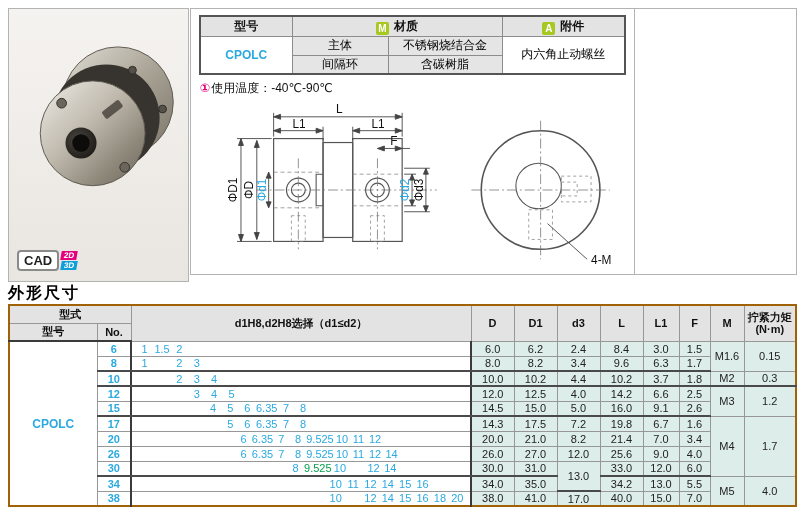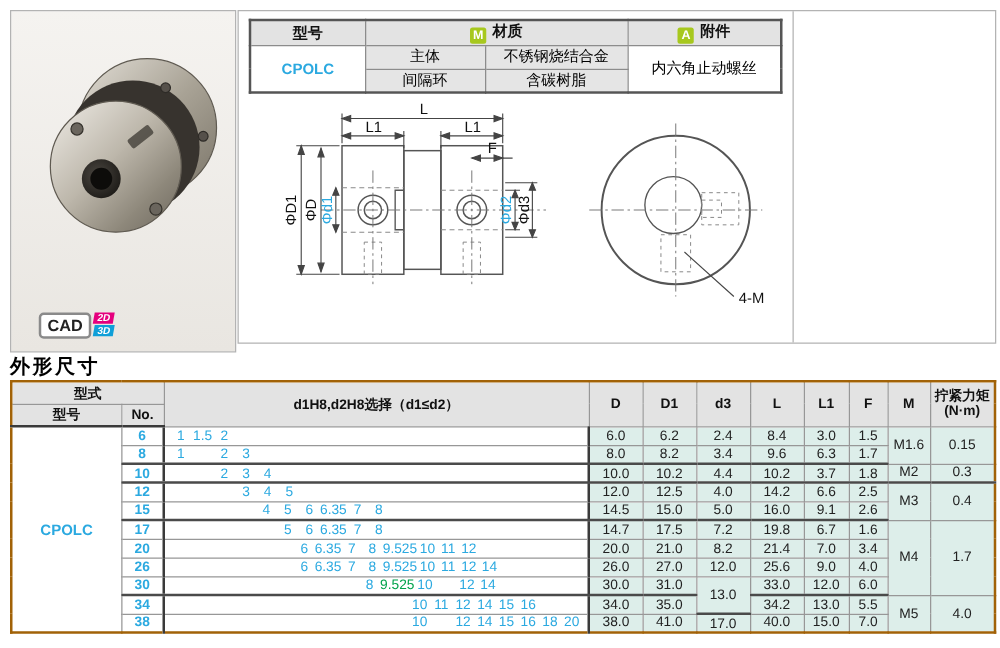--- a/index.html
+++ b/index.html
@@ -3,21 +3,21 @@
 <meta charset="utf-8">
 <style>
   * { box-sizing: border-box; margin: 0; padding: 0; }
   body { background: #fff; font-family: "Liberation Sans", "DejaVu Sans", sans-serif; }
   .page { position: relative; width: 800px; height: 518px; background: #fff; overflow: hidden; }
 
   
   .photo-box { position: absolute; left: 8px; top: 8px; width: 181px; height: 274px;
                border: 1px solid #b3b3b3; background: linear-gradient(#f5f3f0, #e9e6e1); }
   .photo-box svg { display: block; margin: 10px auto 0; }
-  .cad-badge { position: absolute; left: 22px; bottom: 10px; display: flex; }
+  .cad-badge { position: absolute; left: 8px; bottom: 10px; display: flex; align-items: center; }
   .cad-label { border: 2px solid #8a8a8a; border-radius: 4px; background: #fff; color: #222;
                font-weight: bold; font-size: 13px; padding: 0 5px; line-height: 17px; }
   .cad-mini { display: flex; flex-direction: column; margin-left: 2px; }
   .mini-2d, .mini-3d { color: #fff; font-size: 8px; font-weight: bold; line-height: 9px;
                        padding: 0 3px; transform: skewX(-10deg); }
   .mini-2d { background: #e5007e; }
   .mini-3d { background: #0f9fd8; margin-top: 1px; }
 
   .main-box { position: absolute; left: 190px; top: 8px; width: 607px; height: 267px;
               border: 1px solid #b3b3b3; background: #fff; display: flex; }
@@ -139,20 +139,23 @@
           <td class="mint">不锈钢烧结合金</td>
           <td rowspan="2" class="acc">内六角止动螺丝</td>
         </tr>
         <tr>
           <td class="mint">间隔环</td>
           <td class="mint">含碳树脂</td>
         </tr>
       </tbody>
         </table>
 
+      <div class="temp-note">
+        <span class="temp-icon">①</span><span>使用温度：-40℃-90℃</span>
+      </div>
 
       
       <svg class="drawing" width="436" height="178" viewBox="0 0 440 180">
         <g stroke="#555" stroke-width="1.2" fill="none">
           <rect x="75" y="38" width="50" height="104"></rect>
           <rect x="155" y="38" width="50" height="104"></rect>
           <rect x="125" y="42" width="30" height="96"></rect>
           <path d="M125 74 h-7 v32 h7" stroke-width="1.1"></path>
           <circle cx="100" cy="90" r="12"></circle>
             <circle cx="100" cy="90" r="7"></circle>
@@ -328,21 +331,21 @@
                 <span style="grid-column: 6;">5</span>
               </div>
             </td>
             <td>12.0</td>
             <td>12.5</td>
             <td>4.0</td>
             <td>14.2</td>
             <td>6.6</td>
             <td>2.5</td>
             <td class="m-cell" rowspan="2">M3</td>
-            <td class="tq-cell" rowspan="2">0.4</td>
+            <td class="tq-cell" rowspan="2">1.2</td>
           </tr>
           <tr class="group-end">
             <td class="no-cell">15</td>
             <td class="sel-cell">
               <div class="sel-grid">
                 <span style="grid-column: 5;">4</span>
                 <span style="grid-column: 6;">5</span>
                 <span style="grid-column: 7;">6</span>
                 <span style="grid-column: 8;">6.35</span>
                 <span style="grid-column: 9;">7</span>
@@ -360,21 +363,21 @@
             <td class="no-cell">17</td>
             <td class="sel-cell">
               <div class="sel-grid">
                 <span style="grid-column: 6;">5</span>
                 <span style="grid-column: 7;">6</span>
                 <span style="grid-column: 8;">6.35</span>
                 <span style="grid-column: 9;">7</span>
                 <span style="grid-column: 10;">8</span>
               </div>
             </td>
-            <td>14.7</td>
+            <td>14.3</td>
             <td>17.5</td>
             <td>7.2</td>
             <td>19.8</td>
             <td>6.7</td>
             <td>1.6</td>
             <td class="m-cell" rowspan="4">M4</td>
             <td class="tq-cell" rowspan="4">1.7</td>
           </tr>
           <tr>
             <td class="no-cell">20</td>

